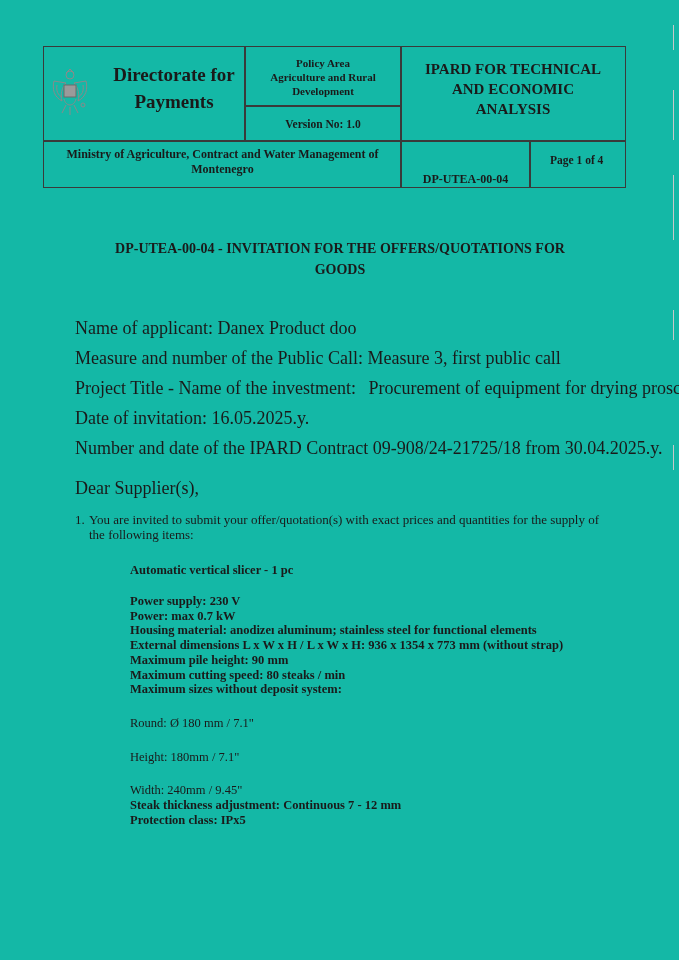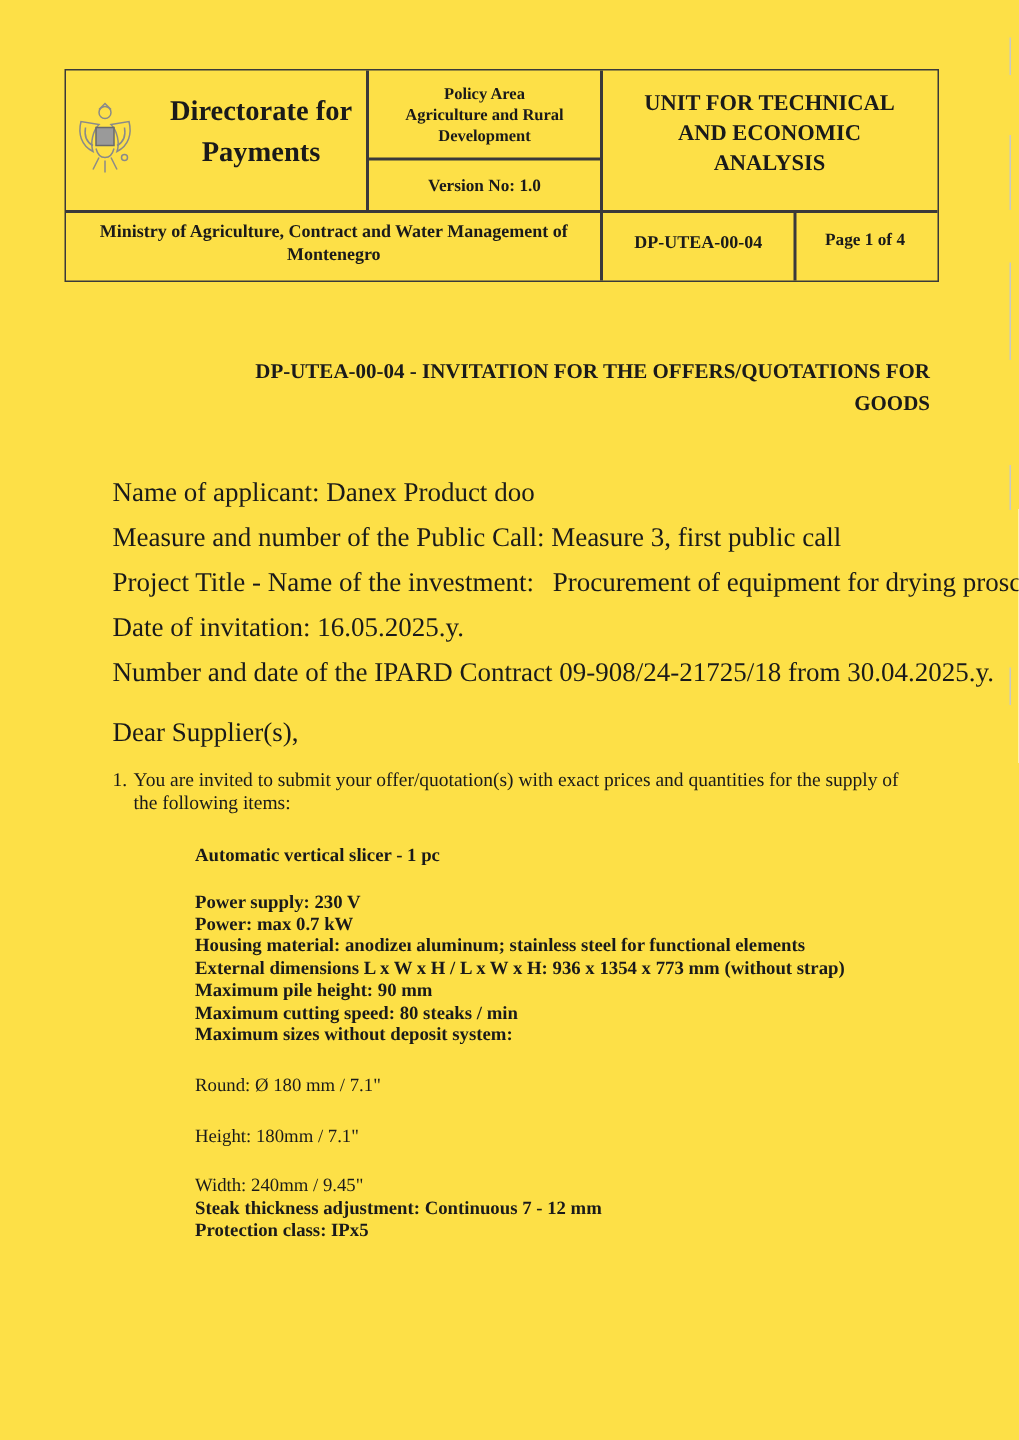--- a/index.html
+++ b/index.html
@@ -12,21 +12,21 @@
       height: 960px;
       position: relative;
       overflow: hidden;
       font-family: "Liberation Serif", "DejaVu Serif", serif;
       color: #1a1a1a;
     }
     .page {
       position: absolute;
       left: 0; top: 0;
       width: 679px; height: 960px;
-      background: #fde047;
+      background: #14b8a6;
     }
     
     .hdr {
       position: absolute;
       left: 43px; top: 46px;
       width: 583px; height: 142px;
       border: 1.5px solid #3a3a3a;
       box-sizing: border-box;
     }
     .cell {
@@ -76,37 +76,37 @@
     }
     .c-ministry {
       left: 0; top: 94px; width: 357px; height: 46px;
       font-size: 12px; line-height: 15px;
       justify-content: flex-start;
       padding-top: 6px;
     }
     .c-code {
       left: 357px; top: 94px; width: 129px; height: 46px;
       font-size: 12px;
-      justify-content: flex-start;
+      justify-content: flex-end;
       padding-top: 13px;
     }
     .c-page {
       left: 486px; top: 94px; width: 95px; height: 46px;
       font-size: 11.5px;
       align-items: flex-start;
       justify-content: flex-start;
       padding-top: 13px;
       padding-left: 20px;
     }
     
     .doc-title {
       position: absolute;
       left: 60px; top: 238px;
       width: 560px;
-      text-align: right;
+      text-align: center;
       font-weight: bold;
       font-size: 14px;
       line-height: 21px;
     }
     .field {
       position: absolute;
       left: 75px;
       font-size: 18px;
       line-height: 16px;
       white-space: nowrap;
@@ -193,21 +193,21 @@
       <div>Policy Area</div>
       <div>Agriculture and Rural</div>
       <div>Development</div>
     </div>
 
     <div class="cell c-version">
       <div>Version No: 1.0</div>
     </div>
 
     <div class="cell c-unit">
-      <div>UNIT FOR TECHNICAL</div>
+      <div>IPARD FOR TECHNICAL</div>
       <div>AND ECONOMIC</div>
       <div>ANALYSIS</div>
     </div>
 
     <div class="cell c-ministry">
       <div>Ministry of Agriculture, Contract and Water Management of</div>
       <div>Montenegro</div>
     </div>
 
     <div class="cell c-code">

